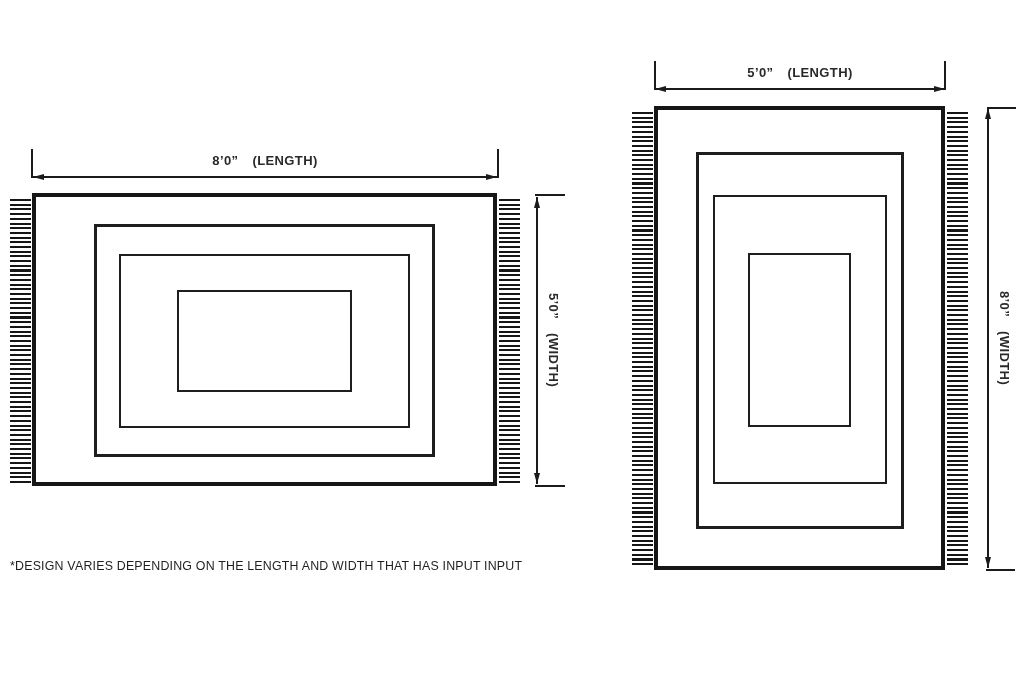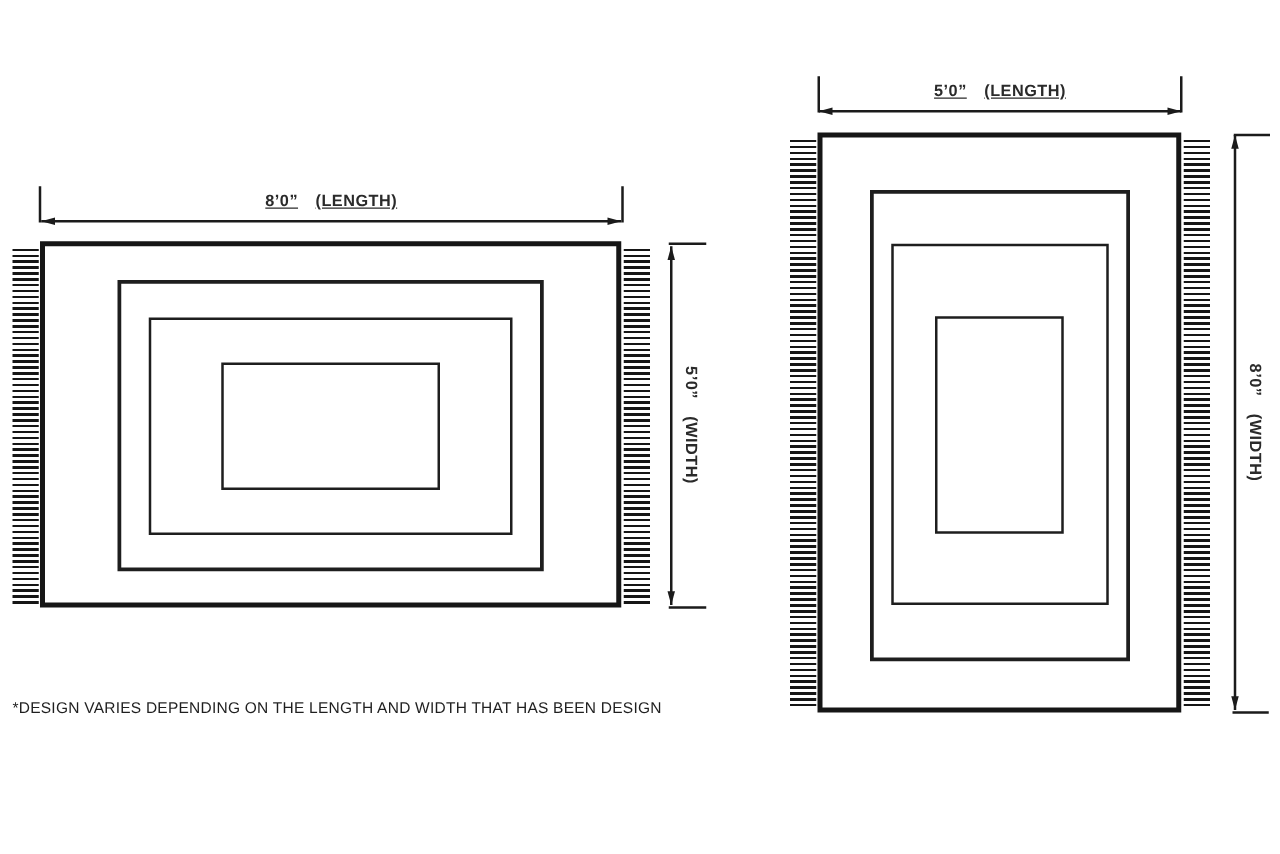--- a/index.html
+++ b/index.html
@@ -13,21 +13,21 @@
   .inner{position:absolute;border:2px solid #1e1e1e;background:#ffffff;box-sizing:border-box;}
   .inner.b3{border-width:3px;}
   .fringe{position:absolute;background:repeating-linear-gradient(to bottom,#161616 0 2px,rgba(0,0,0,0) 2px 4.7px);}
   .arr{position:absolute;width:0;height:0;}
   .arr-l{border-top:3px solid transparent;border-bottom:3px solid transparent;border-right:11px solid #1b1b1b;}
   .arr-r{border-top:3px solid transparent;border-bottom:3px solid transparent;border-left:11px solid #1b1b1b;}
   .arr-u{border-left:3px solid transparent;border-right:3px solid transparent;border-bottom:11px solid #1b1b1b;}
   .arr-d{border-left:3px solid transparent;border-right:3px solid transparent;border-top:11px solid #1b1b1b;}
   .dim-label{
     position:absolute;text-align:center;white-space:nowrap;
-    font-size:13px;font-weight:600;color:#2a2a2a;letter-spacing:.4px;line-height:16px;text-decoration:underline;
+    font-size:13px;font-weight:600;color:#2a2a2a;letter-spacing:.4px;line-height:16px;
   }
   .dim-label .val{margin-right:14px;}
   .vlabel-box{position:absolute;display:flex;align-items:center;justify-content:center;}
   .vlabel{
     transform:rotate(90deg);white-space:nowrap;
     font-size:13px;font-weight:600;color:#2a2a2a;letter-spacing:.4px;line-height:16px;
   }
   .vlabel .val{margin-right:14px;}
   .footnote{
     position:absolute;left:10px;top:559px;white-space:nowrap;
@@ -92,15 +92,15 @@
     <div class="line" style="left:987px;top:108px;width:1.5px;height:460px;"></div>
     <div class="arr arr-u" style="left:985px;top:108px;"></div>
     <div class="arr arr-d" style="left:985px;top:557px;"></div>
     <div class="vlabel-box" style="left:989px;top:106px;width:30px;height:464px;">
       <div class="vlabel">
         <span class="val">8’0”</span><span>(WIDTH)</span>
       </div>
     </div>
   </div>
 
-  <div class="footnote">*DESIGN VARIES DEPENDING ON THE LENGTH AND WIDTH THAT HAS BEEN DESIGN</div>
+  <div class="footnote">*DESIGN VARIES DEPENDING ON THE LENGTH AND WIDTH THAT HAS INPUT INPUT</div>
 
 </div>
 
 </body></html>

